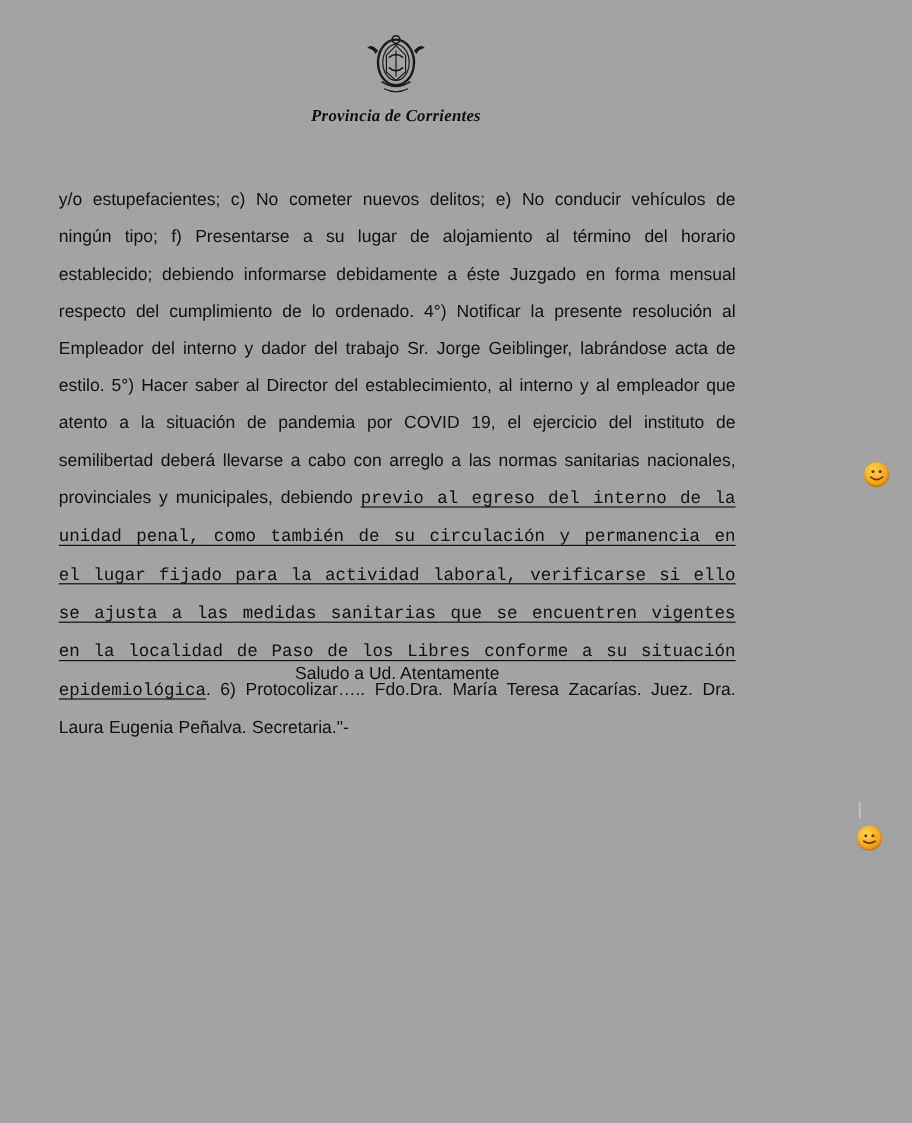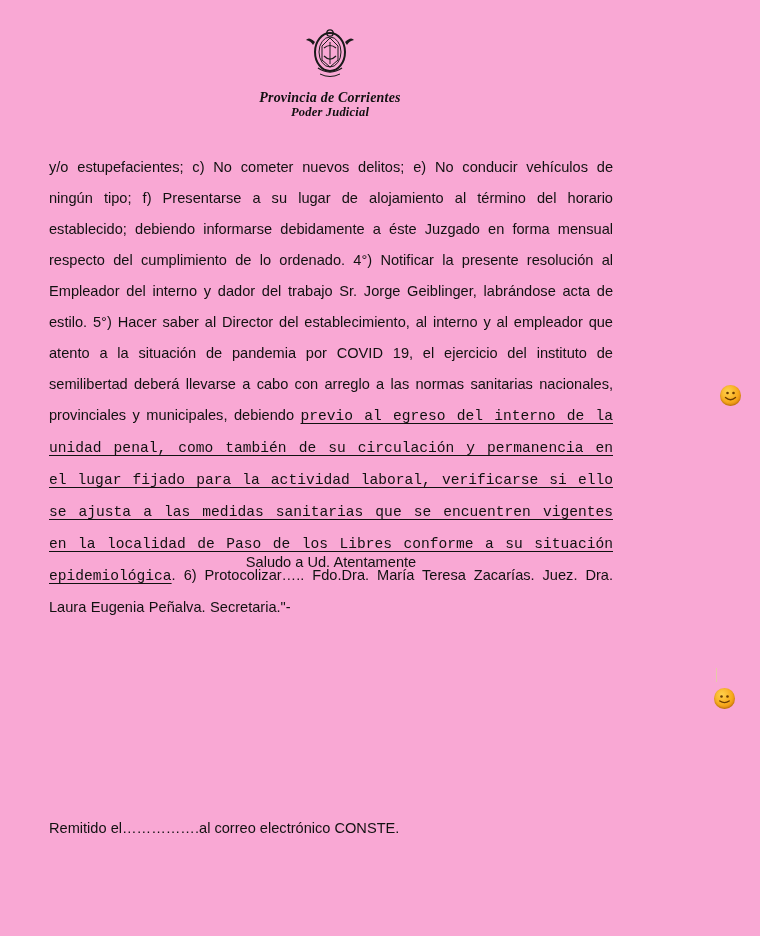--- a/index.html
+++ b/index.html
@@ -12,21 +12,21 @@
     height: 936px;
     position: relative;
     font-family: "Liberation Sans", sans-serif;
     color: #0b0b0b;
     overflow: hidden;
   }
 
   .page {
     position: absolute;
     inset: 0;
-    background: #f9a8d4;
+    background: #a3a3a3;
   }
 
   
   .header {
     position: absolute;
     top: 22px;
     left: 0;
     width: 660px;
     text-align: center;
   }
@@ -134,21 +134,20 @@
       <path d="M26 26 q6 -5 12 0" fill="none" stroke="#1a1a1a" stroke-width="1.2"></path>
       <path d="M26 34 q6 6 12 0" fill="none" stroke="#1a1a1a" stroke-width="1.2"></path>
       <path d="M32 20 v22" stroke="#1a1a1a" stroke-width="1"></path>
       <path d="M17 20 q-6 -6 -9 -2 q5 1 7 5" fill="#1a1a1a"></path>
       <path d="M47 20 q6 -6 9 -2 q-5 1 -7 5" fill="#1a1a1a"></path>
       <path d="M20 46 q12 8 24 0" fill="none" stroke="#1a1a1a" stroke-width="1.4"></path>
       <circle cx="32" cy="11" r="3.2" fill="none" stroke="#1a1a1a" stroke-width="1.3"></circle>
       <path d="M22 52 q10 5 20 0" fill="none" stroke="#1a1a1a" stroke-width="1"></path>
     </svg>
     <div class="header-line1">Provincia de Corrientes</div>
-    <div class="header-line2">Poder Judicial</div>
   </div>
 
   <div class="body-block">
     <p class="para"><span>y/o estupefacientes; c) No cometer nuevos delitos; e) No conducir vehículos de ningún tipo; f) Presentarse a su lugar de alojamiento al término del horario establecido; debiendo informarse debidamente a éste Juzgado en forma mensual respecto del cumplimiento de lo ordenado. 4°) Notificar la presente resolución al Empleador  del interno y dador del trabajo Sr. Jorge Geiblinger, labrándose acta de estilo. 5°) Hacer saber al Director del establecimiento, al interno y al empleador que atento a la situación de pandemia por COVID 19, el ejercicio del instituto de semilibertad deberá llevarse a cabo con arreglo a las normas sanitarias  nacionales, provinciales y municipales, debiendo </span><span class="u">previo al egreso del interno de la unidad penal, como también de su circulación y permanencia en el lugar fijado para la actividad laboral, verificarse si ello se ajusta a las medidas sanitarias que se encuentren vigentes en la localidad de Paso de los Libres conforme a su situación epidemiológica</span><span>. 6)  Protocolizar….. Fdo.Dra. María Teresa Zacarías. Juez. Dra. Laura Eugenia Peñalva. Secretaria."-</span></p>
   </div>
 
   <div class="salutation">Saludo a Ud. Atentamente</div>
 
   <div class="faint-mark"></div>
 
@@ -161,15 +160,14 @@
   </span>
 
   <span class="sticker sticker-2" aria-hidden="true">
     <svg viewBox="0 0 21 21" width="21" height="21">
       <circle cx="7.5" cy="8.5" r="1.3" fill="#6b3b00"></circle>
       <circle cx="13.5" cy="8.5" r="1.3" fill="#6b3b00"></circle>
       <path d="M5.8 13 q4.7 3.2 9.4 0" fill="none" stroke="#6b3b00" stroke-width="1.4" stroke-linecap="round"></path>
     </svg>
   </span>
 
-  <div class="footer-note">Remitido el…………….al correo electrónico CONSTE.</div>
 
 </div>
 
 </body></html>

